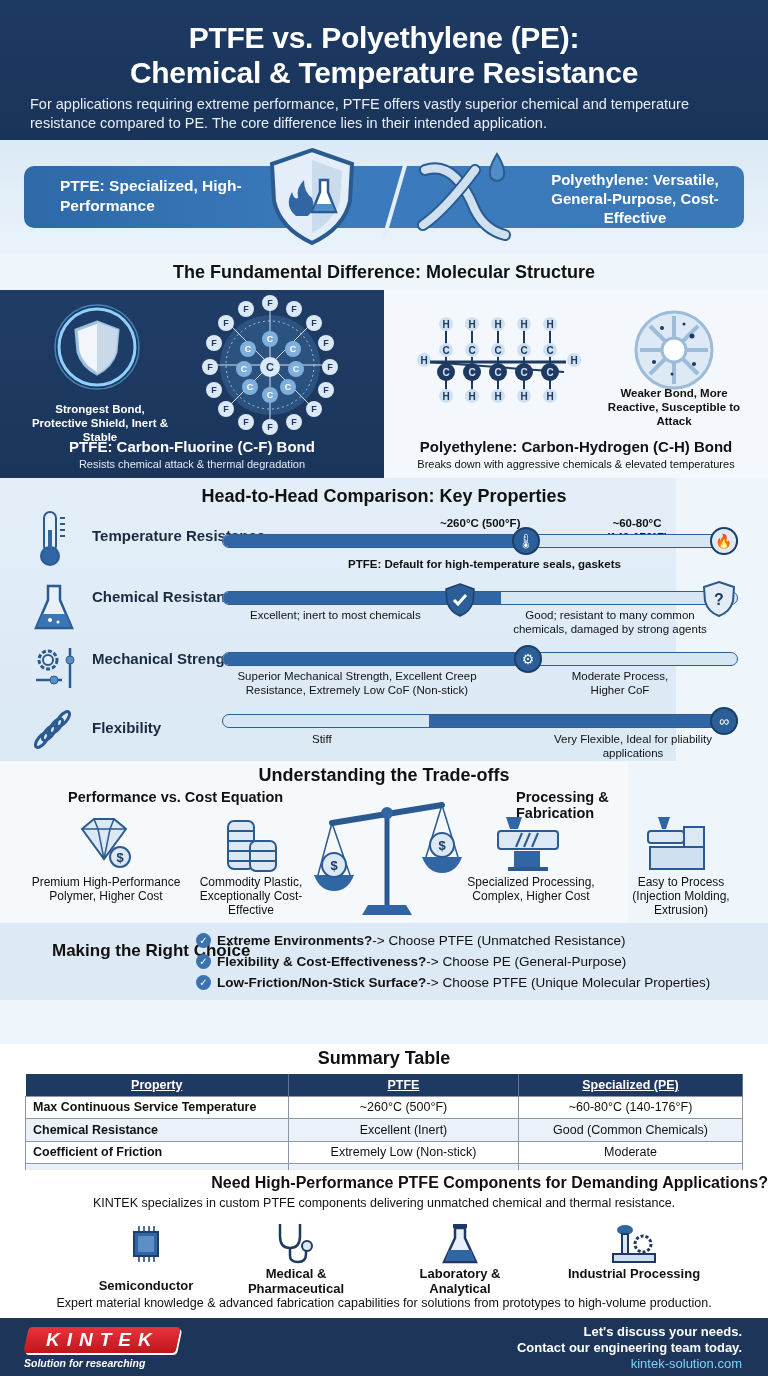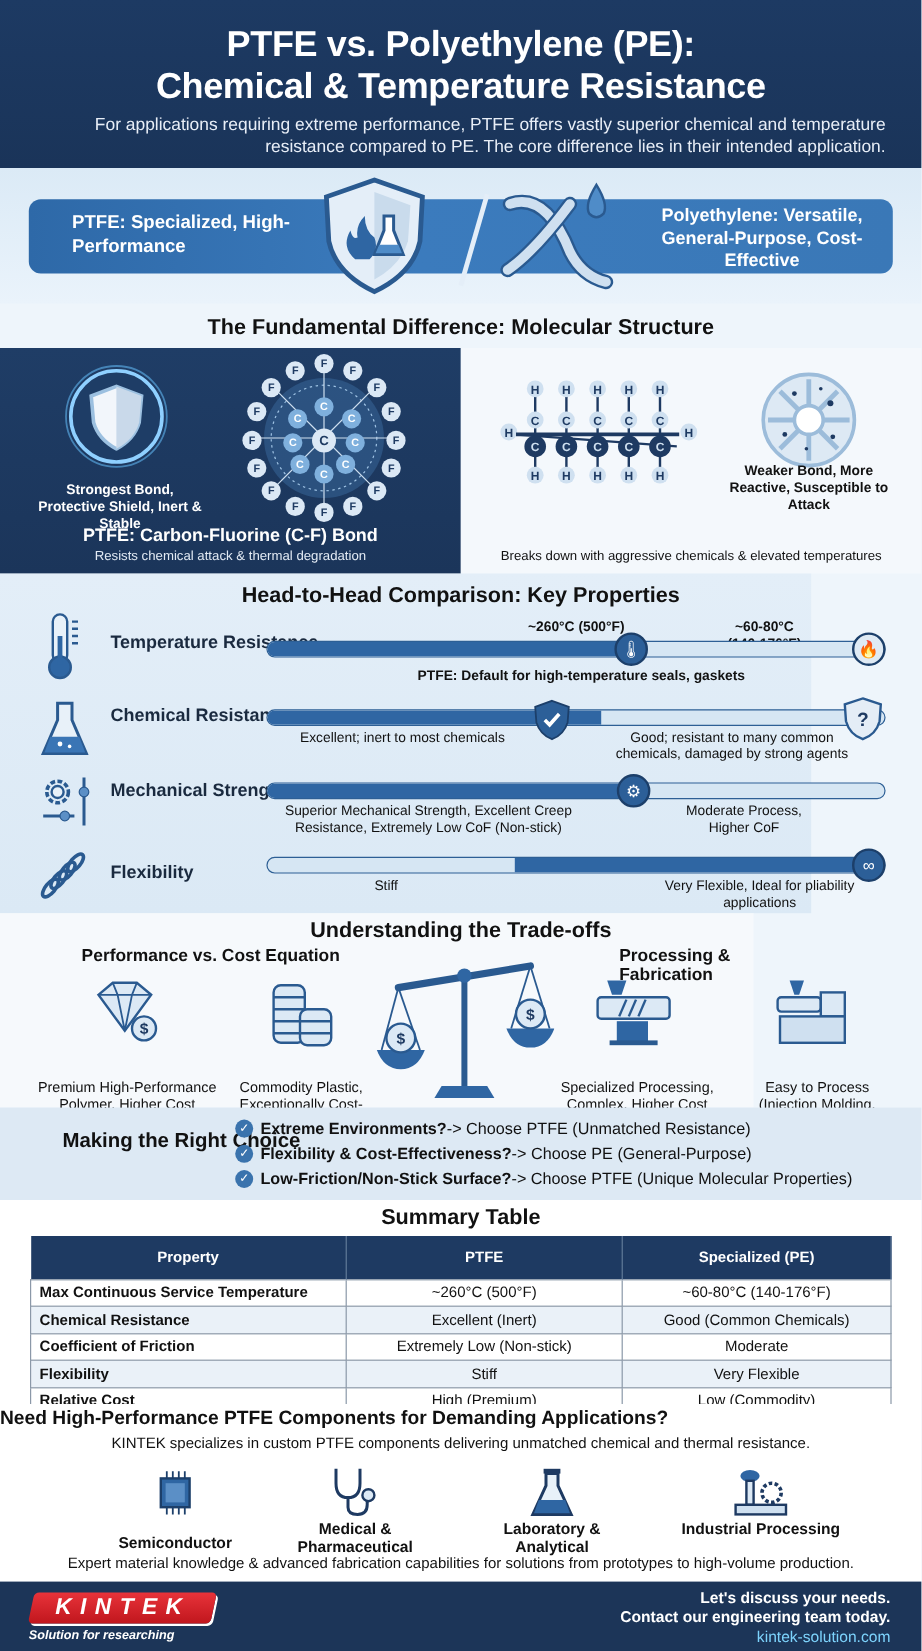--- a/index.html
+++ b/index.html
@@ -4,21 +4,21 @@
 <style>
   * { box-sizing: border-box; margin: 0; padding: 0; }
   html, body { width: 768px; height: 1376px; overflow: hidden; }
   body { font-family: "Liberation Sans", "DejaVu Sans", sans-serif; background: #eef5fb; color: #111; position: relative; }
   .abs { position: absolute; }
   b, .bold { font-weight: 700; }
 
   
   #hdr { left: 0; top: 0; width: 768px; height: 140px; background: linear-gradient(180deg,#1d3a63,#1a3459); color: #fff; }
   #hdr h1 { position: absolute; top: 20px; left: 0; width: 768px; text-align: center; font-size: 30px; line-height: 35px; font-weight: 700; letter-spacing: -0.3px; }
-  #hdr p { position: absolute; top: 95px; left: 30px; width: 708px; text-align: right; font-size: 14.5px; line-height: 19px; color: #e8eef7; }
+  #hdr p { position: absolute; top: 95px; left: 30px; width: 708px; text-align: left; font-size: 14.5px; line-height: 19px; color: #e8eef7; }
 
   
   #banner { left: 0; top: 140px; width: 768px; height: 113px; background: linear-gradient(180deg,#dbeaf6,#eaf3fb); }
   #banner .bar { position: absolute; top: 26px; left: 24px; width: 720px; height: 62px; border-radius: 10px; background: linear-gradient(90deg,#2e69a8,#3b7bbd 45%,#3a78b7); }
   #banner .lt { position: absolute; top: 36px; left: 60px; width: 200px; color: #fff; font-weight: 700; font-size: 15.5px; line-height: 20px; }
   #banner .rt { position: absolute; top: 30px; left: 520px; width: 230px; color: #fff; font-weight: 700; font-size: 15px; line-height: 19px; text-align: center; }
 
   
   .sec-title { position: absolute; left: 0; width: 768px; text-align: center; font-weight: 700; font-size: 18px; color: #111; }
 
@@ -35,40 +35,40 @@
   .track { position: absolute; left: 222px; width: 516px; height: 14px; border-radius: 7px; background: #d6e6f3; border: 1.5px solid #2d5f95; overflow: hidden; }
   .track .fill { position: absolute; top: 0; height: 100%; background: #2f66a3; }
   .knob { position: absolute; width: 28px; height: 28px; border-radius: 50%; background: #2c5f98; border: 2px solid #1c3f6a; color: #fff; font-size: 14px; display: flex; align-items: center; justify-content: center; }
   .knob.light { background: #dfeaf4; color: #2c5f98; }
   .cmp-note { position: absolute; font-size: 11.5px; line-height: 14px; color: #111; text-align: center; font-weight: 500; }
   .cmp-note.b { font-weight: 700; }
 
   
   #trade { left: 0; top: 761px; width: 628px; height: 162px; background: #f6f9fc; }
   .trade-sub { position: absolute; font-weight: 700; font-size: 14.5px; color: #111; }
-  .trade-cap { position: absolute; font-size: 12px; line-height: 14px; text-align: center; color: #111; margin-top: 24px; }
+  .trade-cap { position: absolute; font-size: 12px; line-height: 14px; text-align: center; color: #111; }
 
   
   #choice { left: 0; top: 923px; width: 768px; height: 77px; background: #dde9f4; }
   #choice .lbl { position: absolute; left: 52px; top: 18px; font-weight: 700; font-size: 17px; line-height: 20px; }
   #choice ul { position: absolute; left: 196px; top: 7px; list-style: none; }
   #choice li { font-size: 13.5px; line-height: 21px; display: flex; align-items: center; }
   .chk { display: inline-flex; width: 15px; height: 15px; border-radius: 50%; background: #3a73ad; color: #fff; font-size: 10px; align-items: center; justify-content: center; margin-right: 6px; }
 
   
-  #tbl-wrap { left: 0; top: 1000px; width: 768px; height: 170px; background: #fff; }
+  #tbl-wrap { left: 0; top: 1044px; width: 768px; height: 170px; background: #fff; }
   table { position: absolute; left: 25px; top: 30px; width: 718px; border-collapse: collapse; font-size: 12.5px; }
-  th { background: #1e3a62; color: #fff; font-weight: 700; height: 36px; border-right: 1px solid #5b7595; }
+  th { background: #1e3a62; color: #fff; font-weight: 700; height: 22px; border-right: 1px solid #5b7595; text-decoration: underline; }
   td { height: 22.5px; border: 1px solid #8b98a8; text-align: center; }
   td.p { text-align: left; padding-left: 7px; font-weight: 700; }
   tr:nth-child(even) td { background: #eaf1f8; }
 
   
   #cta { left: 0; top: 1170px; width: 768px; height: 148px; background: #fff; }
-  #cta h2 { position: absolute; top: 4px; left: 0; width: 768px; text-align: left; font-size: 16px; font-weight: 700; }
+  #cta h2 { position: absolute; top: 4px; left: 0; width: 768px; text-align: right; font-size: 16px; font-weight: 700; }
   #cta .sub { position: absolute; top: 26px; left: 0; width: 768px; text-align: center; font-size: 12.5px; }
   .ind { position: absolute; top: 52px; width: 140px; text-align: center; }
   .ind .ic { height: 44px; display: flex; align-items: center; justify-content: center; }
   .ind .t { font-weight: 700; font-size: 13px; line-height: 15px; }
   #cta .foot { position: absolute; top: 126px; left: 0; width: 768px; text-align: center; font-size: 12.5px; }
 
   
   #ftr { left: 0; top: 1318px; width: 768px; height: 58px; background: #1c3558; color: #fff; }
   .logo { position: absolute; left: 26px; top: 9px; width: 152px; height: 26px; background: linear-gradient(180deg,#e8333a,#c0161d); border-radius: 4px; transform: skewX(-12deg); box-shadow: 2px 2px 0 #fff; display: flex; align-items: center; justify-content: center; }
   .logo span { color: #fff; font-weight: 700; font-style: italic; font-size: 19px; letter-spacing: 7px; transform: skewX(12deg); }
@@ -282,20 +282,21 @@
     <g fill="#1e3a62">
         <circle cx="30" cy="20" r="2"></circle>
         <circle cx="60" cy="28" r="2.5"></circle>
         <circle cx="22" cy="54" r="2"></circle>
         <circle cx="62" cy="56" r="2"></circle>
         <circle cx="40" cy="66" r="1.5"></circle>
         <circle cx="52" cy="16" r="1.5"></circle>
       </g>
   </svg>
   <div class="mol-cap" style="left:220px;top:96px;width:140px;color:#111">Weaker Bond, More Reactive, Susceptible to Attack</div>
+  <div class="mol-title" style="top:148px">Polyethylene: Carbon-Hydrogen (C-H) Bond</div>
   <div class="mol-sub" style="top:168px">Breaks down with aggressive chemicals &amp; elevated temperatures</div>
 </div>
 
 <div id="cmp" class="abs">
   <div class="sec-title" style="top:8px">Head-to-Head Comparison: Key Properties</div>
 
   <svg class="abs" style="left:38px;top:32px" width="30" height="58" viewBox="0 0 30 58">
     <rect x="6" y="2" width="12" height="40" rx="6" fill="#e8f1f9" stroke="#2a5a90" stroke-width="2"></rect>
     <circle cx="12" cy="46" r="9" fill="#2f66a3" stroke="#2a5a90" stroke-width="2"></circle>
     <rect x="10" y="20" width="4" height="24" fill="#2f66a3"></rect>

